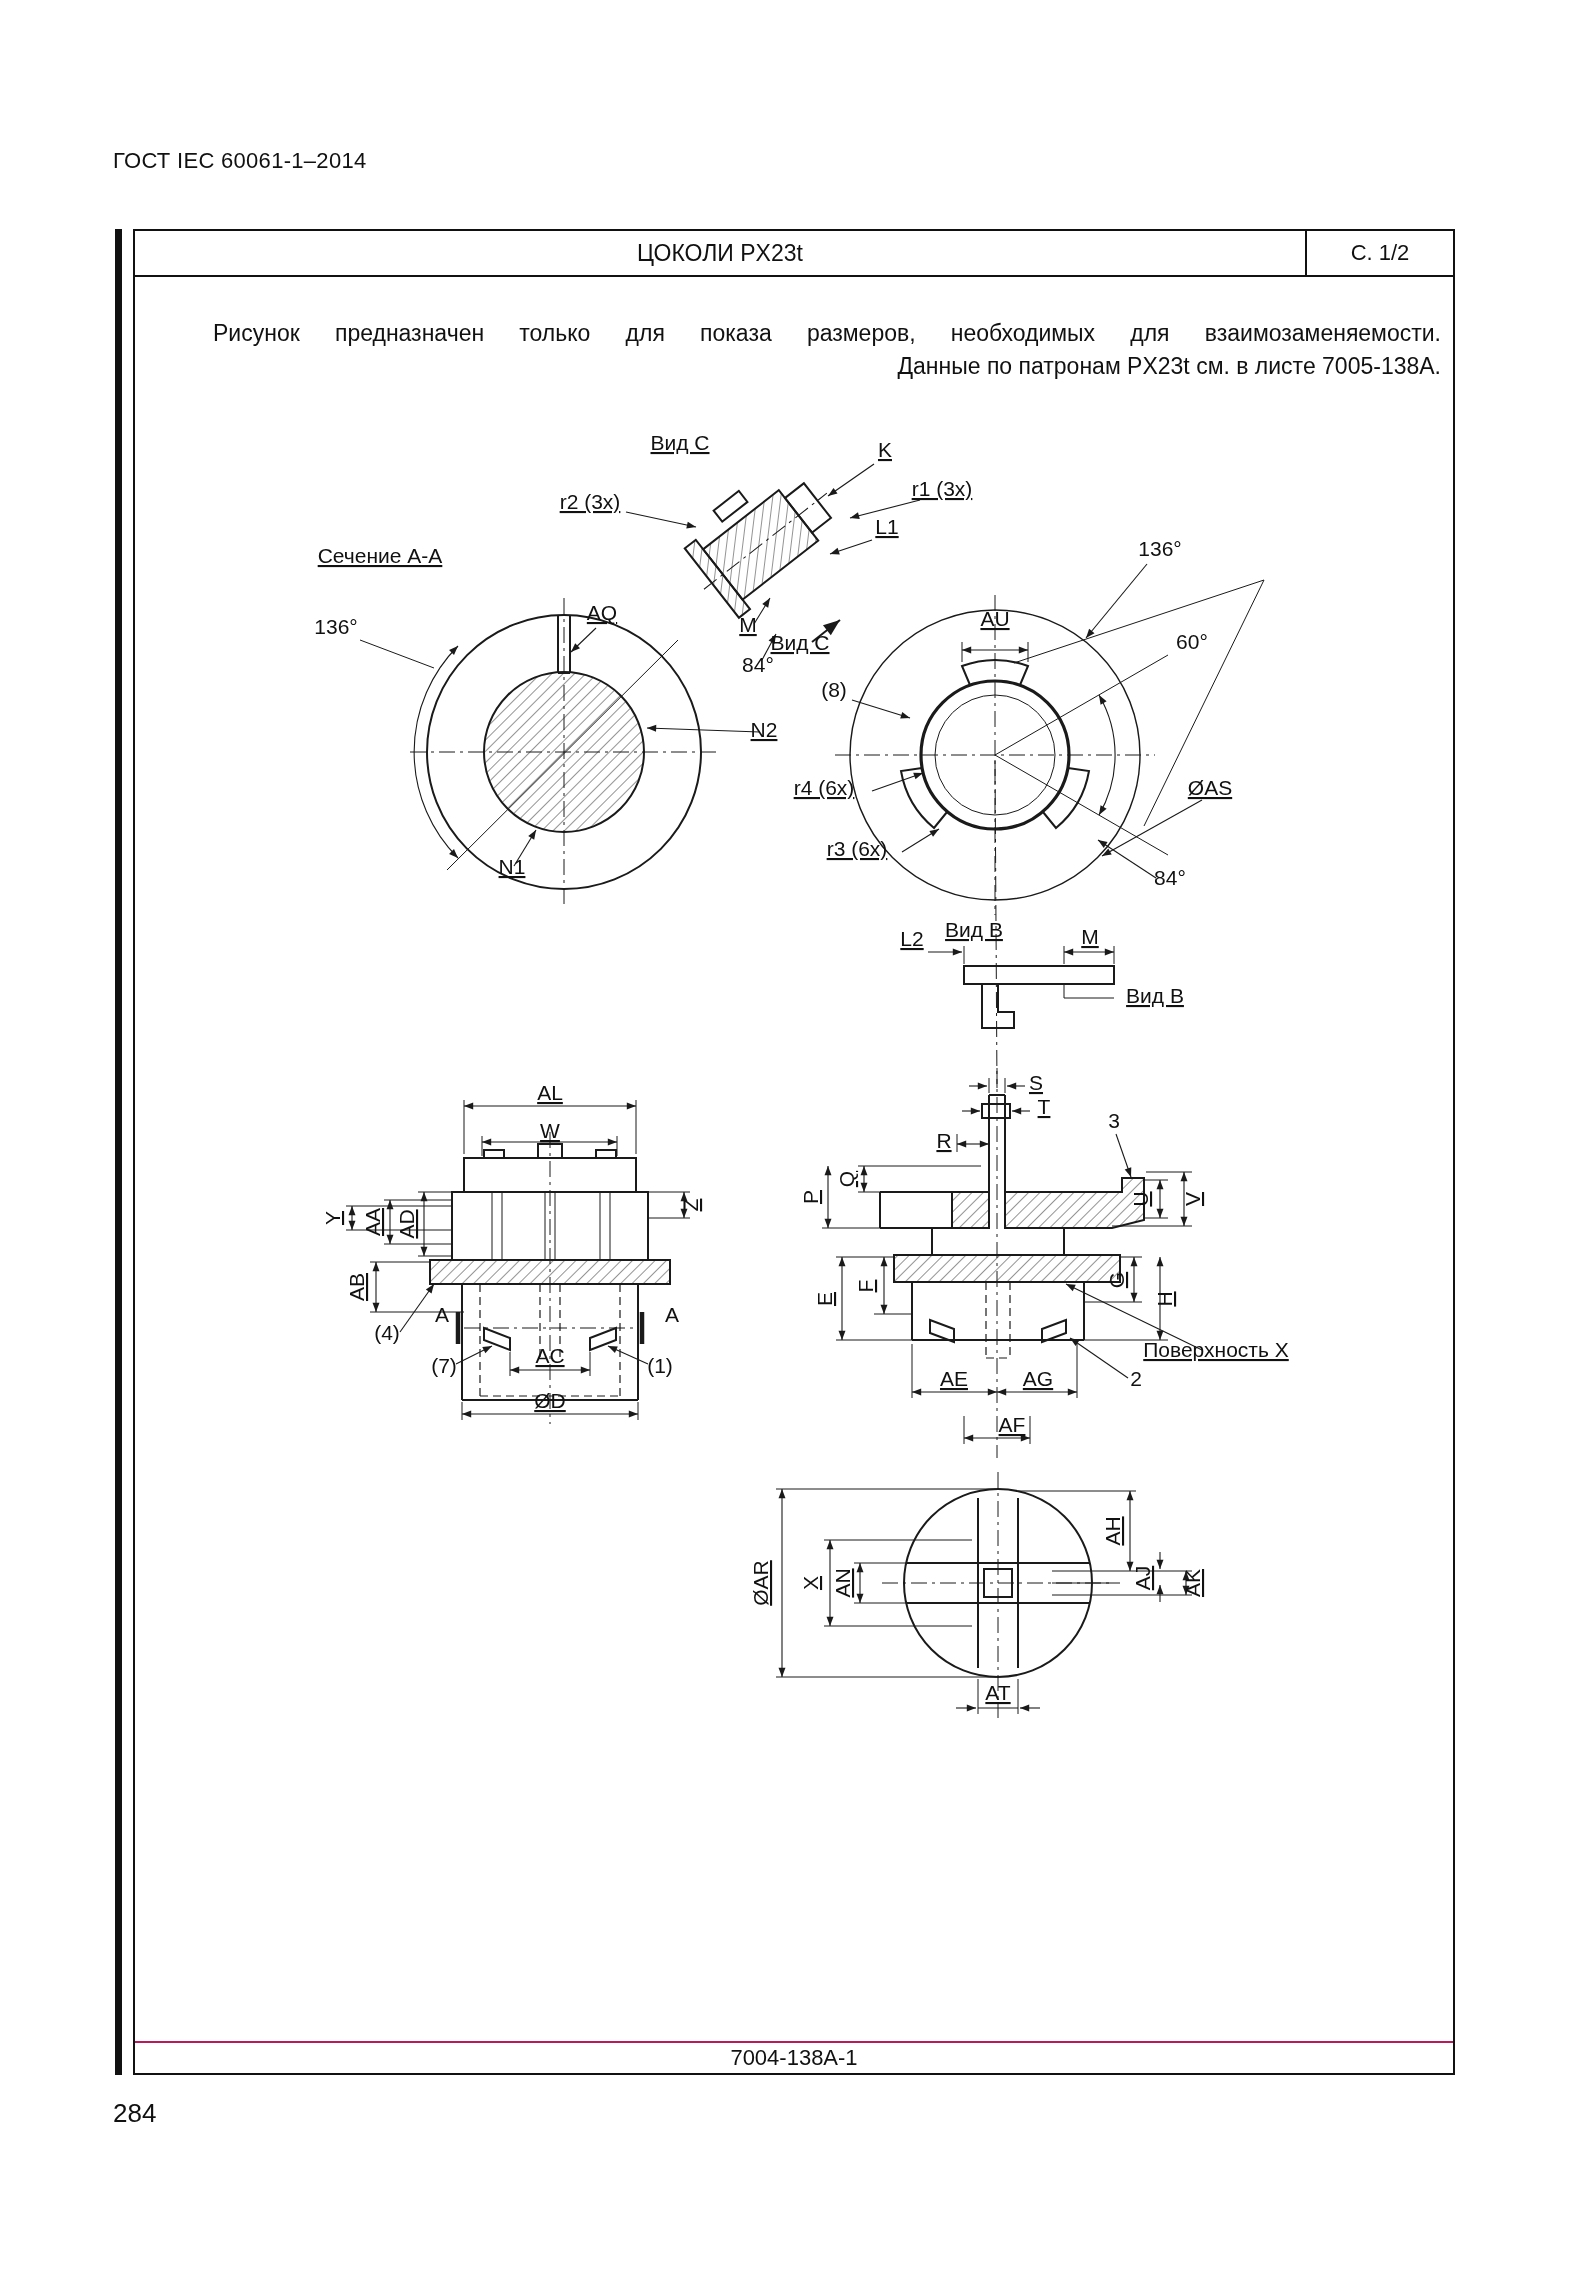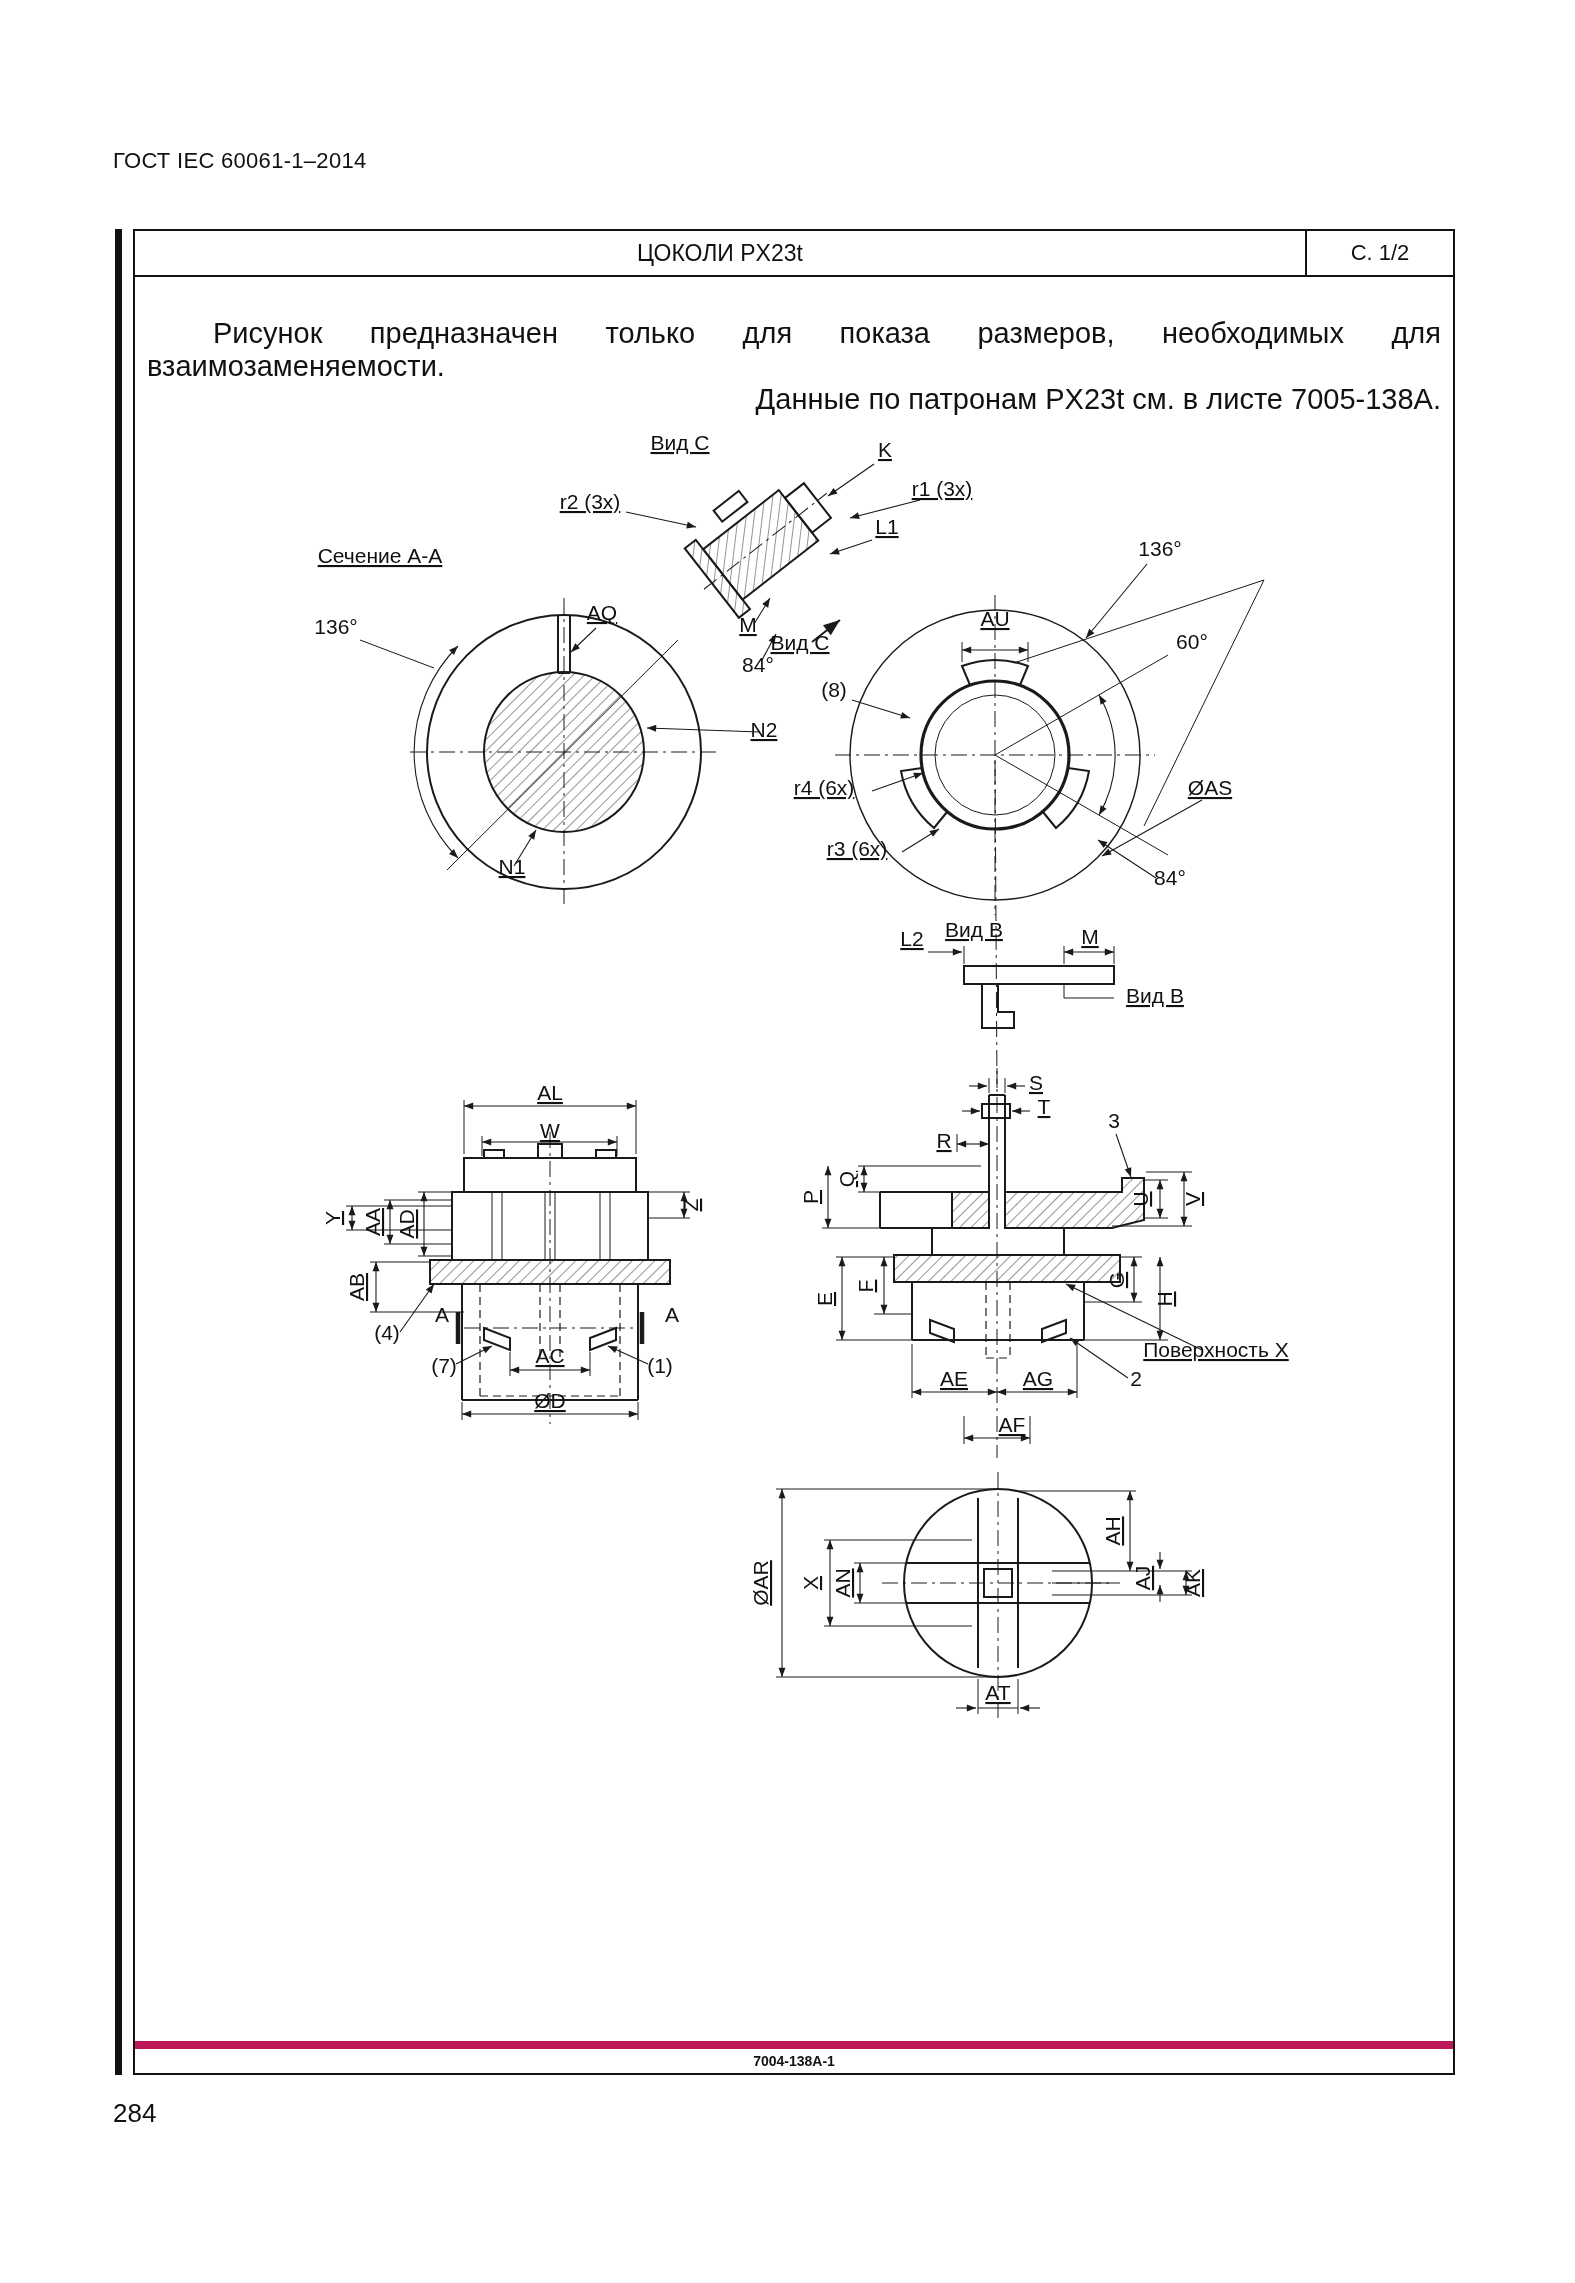--- a/index.html
+++ b/index.html
@@ -7,25 +7,25 @@
   body{width:1575px;height:2283px;position:relative;background:#ffffff;
        font-family:"Liberation Sans",sans-serif;color:#111;overflow:hidden}
 
   .doc-header{position:absolute;left:113px;top:148px;font-size:22px;font-weight:normal;letter-spacing:.3px}
   .spine{position:absolute;left:115px;top:229px;width:7px;height:1846px;background:#111}
   .frame{position:absolute;left:133px;top:229px;width:1322px;height:1846px;border:2px solid #111;
          display:flex;flex-direction:column}
   .titlerow{display:flex;flex:0 0 auto;height:46px;border-bottom:2px solid #111}
   .titlecell{flex:1;display:flex;align-items:center;justify-content:center;font-size:23px;font-weight:normal}
   .pagecell{width:148px;border-left:2px solid #111;display:flex;align-items:center;justify-content:center;font-size:22px}
-  .note{padding:40px 12px 0 12px;font-size:29px;line-height:33px}
+  .note{padding:40px 12px 0 12px;font-size:23px;line-height:33px}
   .note .l1{text-indent:66px;text-align:justify;text-align-last:justify}
   .note .l2{text-align:right}
-  .footrow{margin-top:auto;flex:0 0 auto;height:32px;border-top:8px solid #be185d;
-           display:flex;align-items:center;justify-content:center;font-size:14px;font-weight:bold}
+  .footrow{margin-top:auto;flex:0 0 auto;height:32px;border-top:2px solid #be185d;
+           display:flex;align-items:center;justify-content:center;font-size:22px;font-weight:normal}
   .page-num{position:absolute;left:113px;top:2098px;font-size:26px}
 
   .drawing-svg{position:absolute;left:112px;top:400px;width:1350px;height:1640px}
 
   
   .outline{fill:none;stroke:#1a1a1a;stroke-width:2}
   .bold3{fill:none;stroke:#1a1a1a;stroke-width:3.2}
   .mid{fill:none;stroke:#1a1a1a;stroke-width:1.4}
   .thin{fill:none;stroke:#1a1a1a;stroke-width:1}
   .cl{fill:none;stroke:#1a1a1a;stroke-width:1;stroke-dasharray:16 5 3 5}

